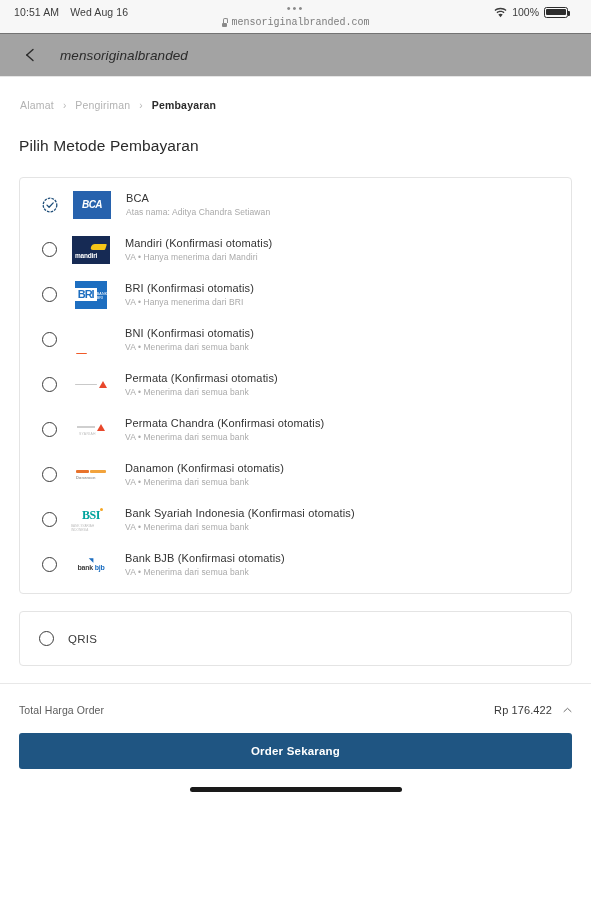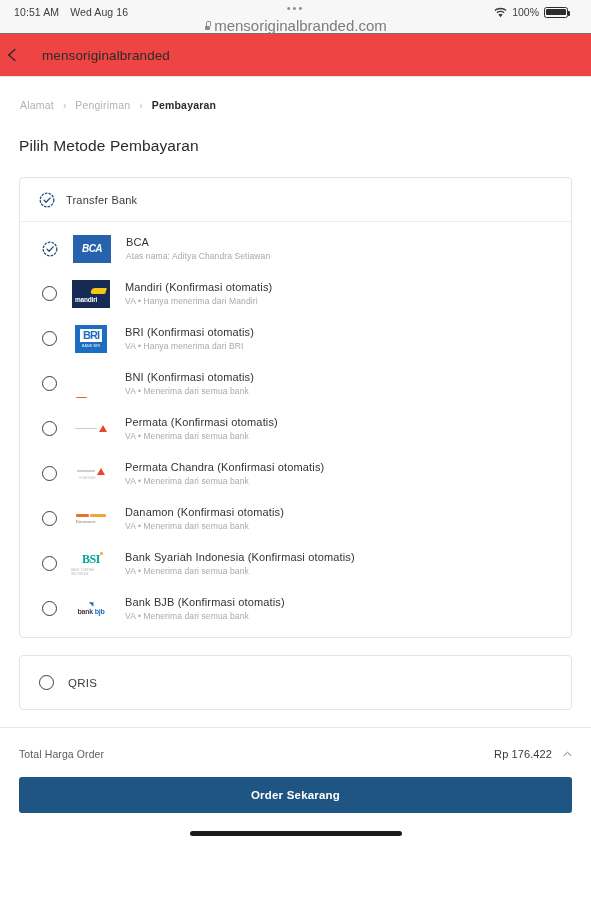--- a/index.html
+++ b/index.html
@@ -26,21 +26,21 @@
     padding-top: 1px;
   }
   .sb-center {
     position: absolute; left: 0; right: 0; top: 4px;
     display: flex; flex-direction: column; align-items: center;
     pointer-events: none;
   }
   .sb-dots { font-size: 11px; color: #8a8a8a; line-height: 8px; letter-spacing: 2px; }
   .sb-url {
     display: flex; align-items: center; gap: 3px;
-    font-size: 15px; color: #7c7c7c; margin-top: 5px;
+    font-size: 10px; color: #7c7c7c; margin-top: 5px; font-family: Liberation Mono, monospace;
   }
   .lock-ic { width: 7px; height: 9px; position: relative; display: inline-block; }
   .lock-ic::before {
     content: ""; position: absolute; left: 1px; bottom: 0;
     width: 5px; height: 4.5px; background: #8a8a8a; border-radius: 1px;
   }
   .lock-ic::after {
     content: ""; position: absolute; left: 2px; top: 0;
     width: 3px; height: 4px; border: 1.1px solid #8a8a8a;
     border-bottom: none; border-radius: 2px 2px 0 0;
@@ -57,25 +57,26 @@
   }
   .batt::after {
     content: ""; position: absolute; right: -3px; top: 3px;
     width: 2px; height: 5px; background: #2d2d2d; border-radius: 0 1px 1px 0;
   }
   .batt i { display: block; height: 100%; background: #2d2d2d; border-radius: 1px; }
 
   
   .appbar {
     height: 43px;
-    background: #ef4444;
+    background: #a3a3a3;
     border-bottom: 1px solid #e6e6e6;
     display: flex; align-items: center;
-    padding: 0 4px;
+    padding: 0 22px;
     gap: 20px;
+    font-style: italic;
   }
   .back-btn {
     width: 18px; height: 18px; position: relative; cursor: pointer; flex: 0 0 auto;
   }
   .back-btn svg { display: block; }
   .appbar-title { font-size: 13.5px; color: #2b2b2b; letter-spacing: .1px; }
 
   
   .breadcrumb {
     display: flex; align-items: center; gap: 9px;
@@ -157,21 +158,21 @@
     color: #ffffff; font-size: 6.5px; font-weight: bold;
     padding: 0 0 5px 3px; letter-spacing: -.2px;
   }
   .lg-mandiri::after {
     content: ""; position: absolute; right: 4px; top: 8px;
     width: 15px; height: 6px; background: #f5c518;
     border-radius: 6px 2px 2px 6px; transform: skewX(-18deg);
   }
   .lg-bri {
     width: 32px; height: 28px; background: #1d6ec0;
-    display: flex; flex-direction: column; align-items: center; justify-content: center;
+    display: flex; flex-direction: row; align-items: center; justify-content: center;
   }
   .lg-bri b {
     display: block; background: #ffffff; color: #1d6ec0;
     font-size: 11px; font-weight: bold; line-height: 11px;
     padding: 1px 3px; letter-spacing: -1px;
   }
   .lg-bri i {
     font-style: normal; color: #ffffff; font-size: 3.6px;
     letter-spacing: .2px; margin-top: 2px;
   }
@@ -306,29 +307,20 @@
   <span class="bc-sep">›</span>
   <span class="bc-item">Pengiriman</span>
   <span class="bc-sep">›</span>
   <span class="bc-item active">Pembayaran</span>
 </div>
 
 <div class="page-title">Pilih Metode Pembayaran</div>
 
 <div class="card">
 
-  <div class="card-head">
-    <span class="check-on">
-      <svg width="16" height="16" viewBox="0 0 16 16">
-        <circle cx="8" cy="8" r="6.8" fill="none" stroke="#1f4e79" stroke-width="1.3" stroke-dasharray="2.6 1.1"></circle>
-        <path d="M5 8.1 7.1 10.2 11.2 5.9" fill="none" stroke="#1f4e79" stroke-width="1.3" stroke-linecap="round" stroke-linejoin="round"></path>
-      </svg>
-    </span>
-    <span class="card-head-label">Transfer Bank</span>
-  </div>
 
   <div class="bank-list">
 
     <div class="bank-row">
       <span class="check-on">
         <svg width="16" height="16" viewBox="0 0 16 16">
           <circle cx="8" cy="8" r="6.8" fill="none" stroke="#1f4e79" stroke-width="1.3" stroke-dasharray="2.6 1.1"></circle>
           <path d="M5 8.1 7.1 10.2 11.2 5.9" fill="none" stroke="#1f4e79" stroke-width="1.3" stroke-linecap="round" stroke-linejoin="round"></path>
         </svg>
       </span>

